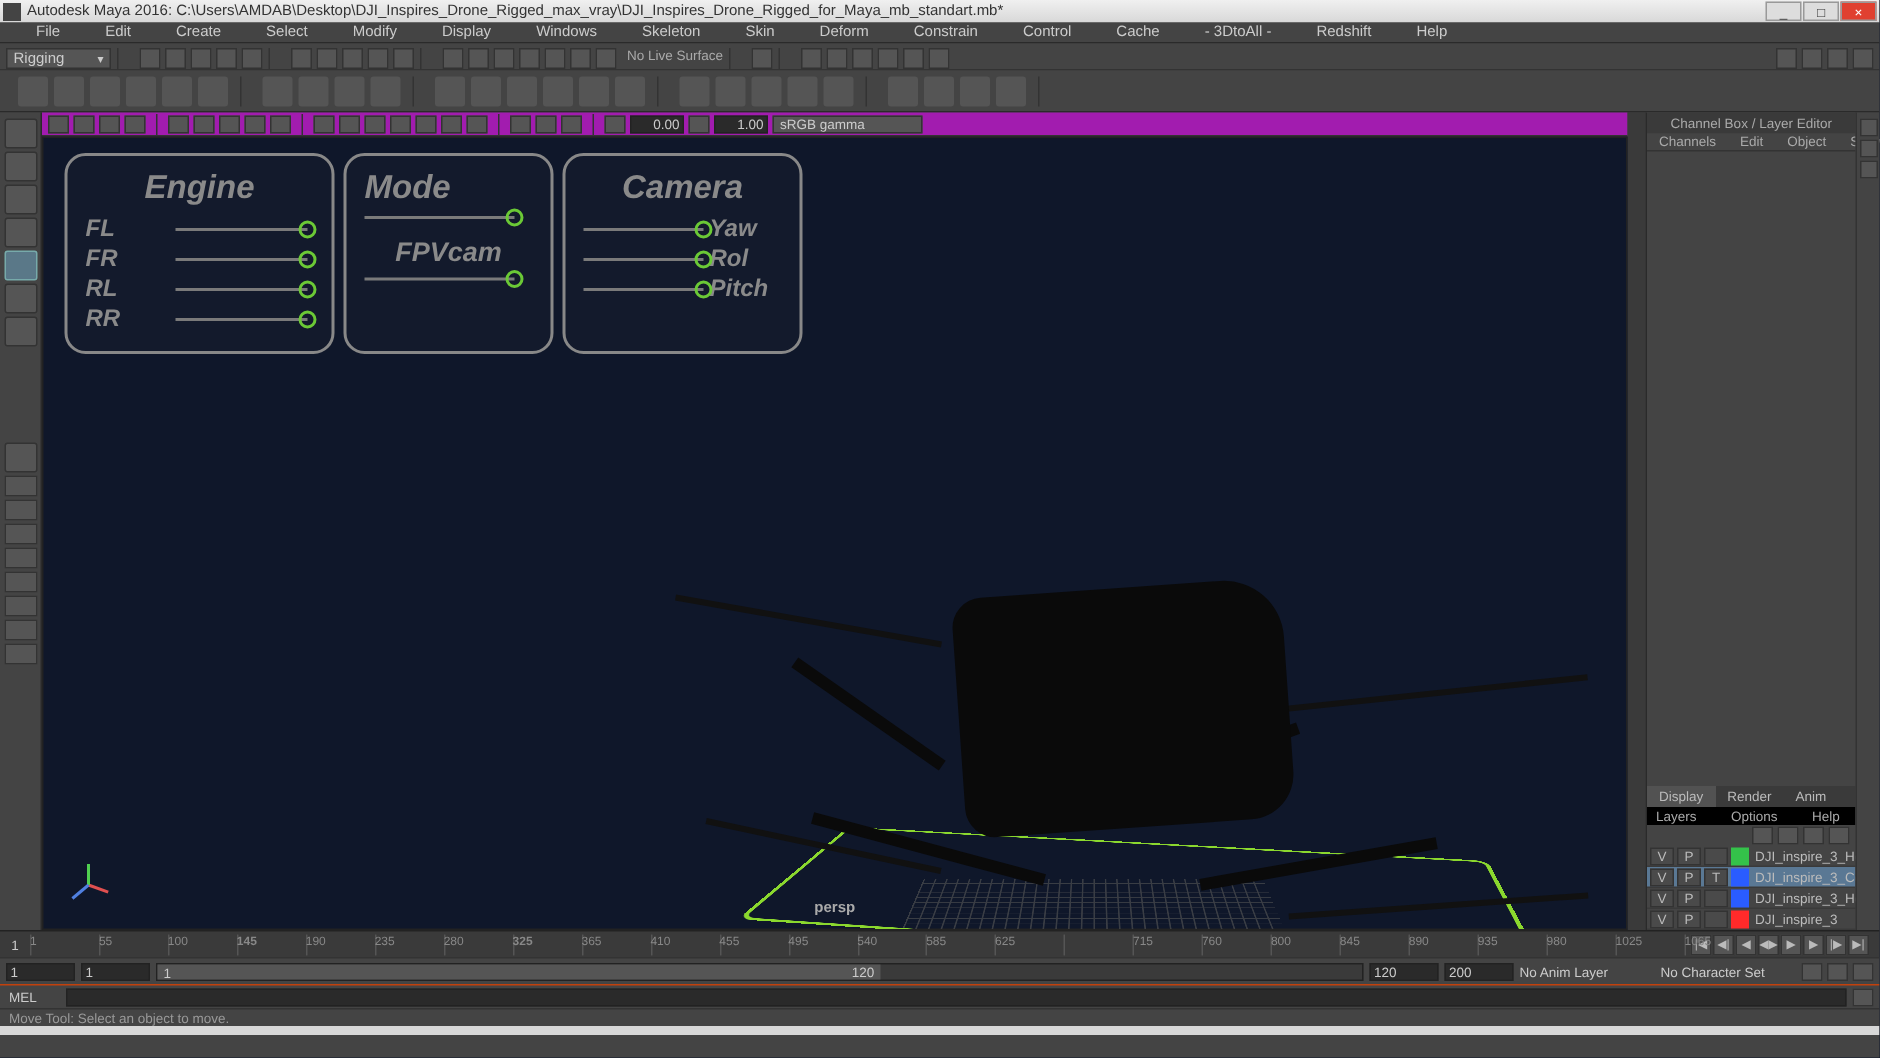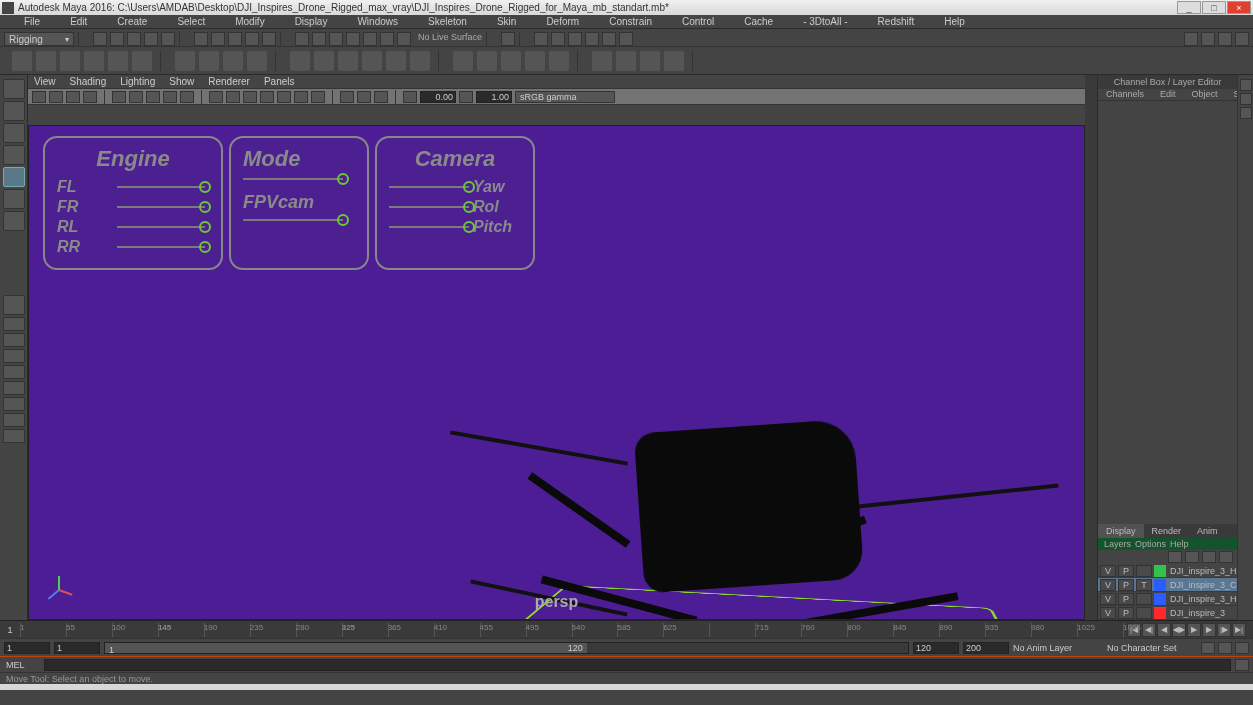--- a/index.html
+++ b/index.html
@@ -37,26 +37,26 @@
 
 .toolbox { width: 28px; background: #444; border-right: 1px solid #2a2a2a; padding-top: 4px; display: flex; flex-direction: column; align-items: center; gap: 2px; }
 .tb-icon { width: 22px; height: 20px; background: #555; border: 1px solid #333; border-radius: 2px; }
 .tb-icon.active { background: #5a7888; border-color: #7aa; }
 .tb-gap { height: 60px; }
 .tb-small { width: 22px; height: 14px; background: #555; border:1px solid #333; }
 
 
 .vp-wrap { flex: 1; display: flex; flex-direction: column; }
 .panel-menu { height: 14px; background: #444; display: flex; align-items: center; padding: 0 6px; font-size: 10px; color: #ccc; gap: 14px; border-bottom: 1px solid #333; }
-.panel-icons { height: 16px; background: #737373; display: flex; align-items: center; padding: 0 4px; gap: 3px; border-bottom: 1px solid #333; }
+.panel-icons { height: 16px; background: #a21caf; display: flex; align-items: center; padding: 0 4px; gap: 3px; border-bottom: 1px solid #333; }
 .pi { width: 14px; height: 12px; background: #555; border: 1px solid #333; }
 .pi-field { width: 36px; height: 12px; background: #2a2a2a; border: 1px solid #222; font-size: 9px; color: #ccc; display:flex; align-items:center; justify-content:flex-end; padding-right:2px; }
 .pi-dropdown { width: 100px; height: 12px; background: #555; border: 1px solid #333; font-size: 9px; color: #ccc; display:flex; align-items:center; padding:0 4px; }
 
-.viewport { flex: 1; background: #4c1d95; position: relative; overflow: hidden; border: 1px solid #222; margin-top: 20px; }
+.viewport { flex: 1; background: #0f172a; position: relative; overflow: hidden; border: 1px solid #222; }
 
 
 .hud { position: absolute; top: 10px; left: 14px; display: flex; gap: 6px; color: #999; }
 .hud-panel { border: 2px solid #888; border-radius: 14px; padding: 8px 12px 10px; background: rgba(100,100,100,0.05); }
 .hud-title { font-size: 22px; font-style: italic; font-weight: bold; color: #8a8a8a; text-align:center; margin-bottom: 6px; }
 .hud-row { display: flex; align-items: center; gap: 4px; margin: 2px 0; }
 .hud-label { font-size: 16px; font-style: italic; font-weight: bold; color: #8a8a8a; width: 56px; }
 .hud-label-r { font-size: 16px; font-style: italic; font-weight: bold; color: #8a8a8a; }
 .hud-slider { width: 88px; height: 2px; background: #7a7a7a; position: relative; }
 .hud-knob { position: absolute; right: -6px; top: -5px; width: 12px; height: 12px; border: 2px solid #6bc936; border-radius: 50%; background: transparent; }
@@ -75,32 +75,32 @@
 .p1 { left: 30px; top: 80px; transform: rotate(10deg); }
 .p2 { left: 400px; top: 130px; transform: rotate(-6deg); width: 240px; }
 .p3 { left: 50px; top: 230px; transform: rotate(12deg); width: 160px; }
 .p4 { left: 440px; top: 270px; transform: rotate(-4deg); width: 200px; }
 
 .axis-gizmo { position: absolute; left: 18px; bottom: 18px; width: 24px; height: 24px; }
 .axis-gizmo .ax { position: absolute; width: 2px; height: 14px; left: 11px; bottom: 11px; transform-origin: bottom center; }
 .ax.x { background: #e05050; transform: rotate(110deg); }
 .ax.y { background: #50d050; transform: rotate(0deg); }
 .ax.z { background: #5080e0; transform: rotate(-130deg); }
-.cam-label { position:absolute; bottom: 8px; left: 50%; transform: translateX(-50%); font-size: 16px; color: #aaa; font-weight: bold; }
+.cam-label { position:absolute; bottom: 8px; left: 50%; transform: translateX(-50%); font-size: 10px; color: #aaa; font-weight: bold; }
 
 
 .rightpanel { width: 140px; background: #444; border-left: 1px solid #2a2a2a; display: flex; flex-direction: column; }
 .rp-title { height: 14px; background: #3a3a3a; font-size: 9px; color: #aaa; display:flex; align-items:center; justify-content:center; }
 .rp-tabs { height: 12px; display: flex; font-size: 9px; color: #aaa; background: #444; border-bottom:1px solid #333; }
 .rp-tabs span { padding: 0 8px; }
 .rp-space { flex: 1; }
 .rp-subtabs { height: 14px; display: flex; font-size: 9px; background: #3a3a3a; }
 .rp-subtabs span { padding: 0 8px; display:flex; align-items:center; }
 .rp-subtabs .active { background: #525252; }
-.rp-layers-head { height: 12px; display:flex; font-size:9px; color:#aaa; background:#14532d; gap:4px; padding:0 6px; align-items:center; }
+.rp-layers-head { height: 12px; display:flex; font-size:9px; color:#aaa; background:#000000; gap:23px; padding:0 6px; align-items:center; }
 .rp-layer-icons { height: 14px; display:flex; gap:3px; padding:0 4px; align-items:center; justify-content:flex-end; }
 .rp-li { width: 14px; height: 12px; background:#555; border:1px solid #333; }
 .layer-row { height: 14px; display: flex; align-items: center; font-size: 9px; background: #444; border-bottom:1px solid #3a3a3a; }
 .layer-row.sel { background: #5a7894; }
 .lr-col { width: 16px; height: 12px; border: 1px solid #333; background:#4a4a4a; display:flex; align-items:center; justify-content:center; margin-left:2px; }
 .lr-swatch { width: 12px; height: 12px; margin: 0 2px; }
 .lr-name { flex:1; overflow: hidden; white-space: nowrap; padding-left:2px; }
 .scrollbar-gutter { width: 12px; background: #3a3a3a; }
 
 
@@ -273,28 +273,20 @@
     <div class="tb-small"></div>
     <div class="tb-small"></div>
     <div class="tb-small"></div>
     <div class="tb-small"></div>
     <div class="tb-small"></div>
     <div class="tb-small"></div>
     <div class="tb-small"></div>
   </div>
 
   <div class="vp-wrap">
-    <div class="panel-menu">
-      <span>View</span>
-      <span>Shading</span>
-      <span>Lighting</span>
-      <span>Show</span>
-      <span>Renderer</span>
-      <span>Panels</span>
-    </div>
     <div class="panel-icons">
       <div class="pi"></div>
       <div class="pi"></div>
       <div class="pi"></div>
       <div class="pi"></div>
       <div class="sep"></div>
       <div class="pi"></div>
       <div class="pi"></div>
       <div class="pi"></div>
       <div class="pi"></div>
@@ -352,21 +344,21 @@
             </div>
         </div>
         <div class="hud-panel" style="width:140px">
           <div class="hud-title" style="text-align:left">Mode</div>
           <div class="hud-row">
               <div class="hud-slider" style="width:100px">
                 <div class="hud-knob"></div>
               </div>
             </div>
           <div style="height:10px"></div>
-          <div class="hud-title" style="font-size:18px;text-align:left">FPVcam</div>
+          <div class="hud-title" style="font-size:18px;text-align:center">FPVcam</div>
           <div class="hud-row">
               <div class="hud-slider" style="width:100px">
                 <div class="hud-knob"></div>
               </div>
             </div>
         </div>
         <div class="hud-panel" style="width:160px">
           <div class="hud-title">Camera</div>
           <div class="hud-row">
               <div class="hud-slider" style="width:80px">

